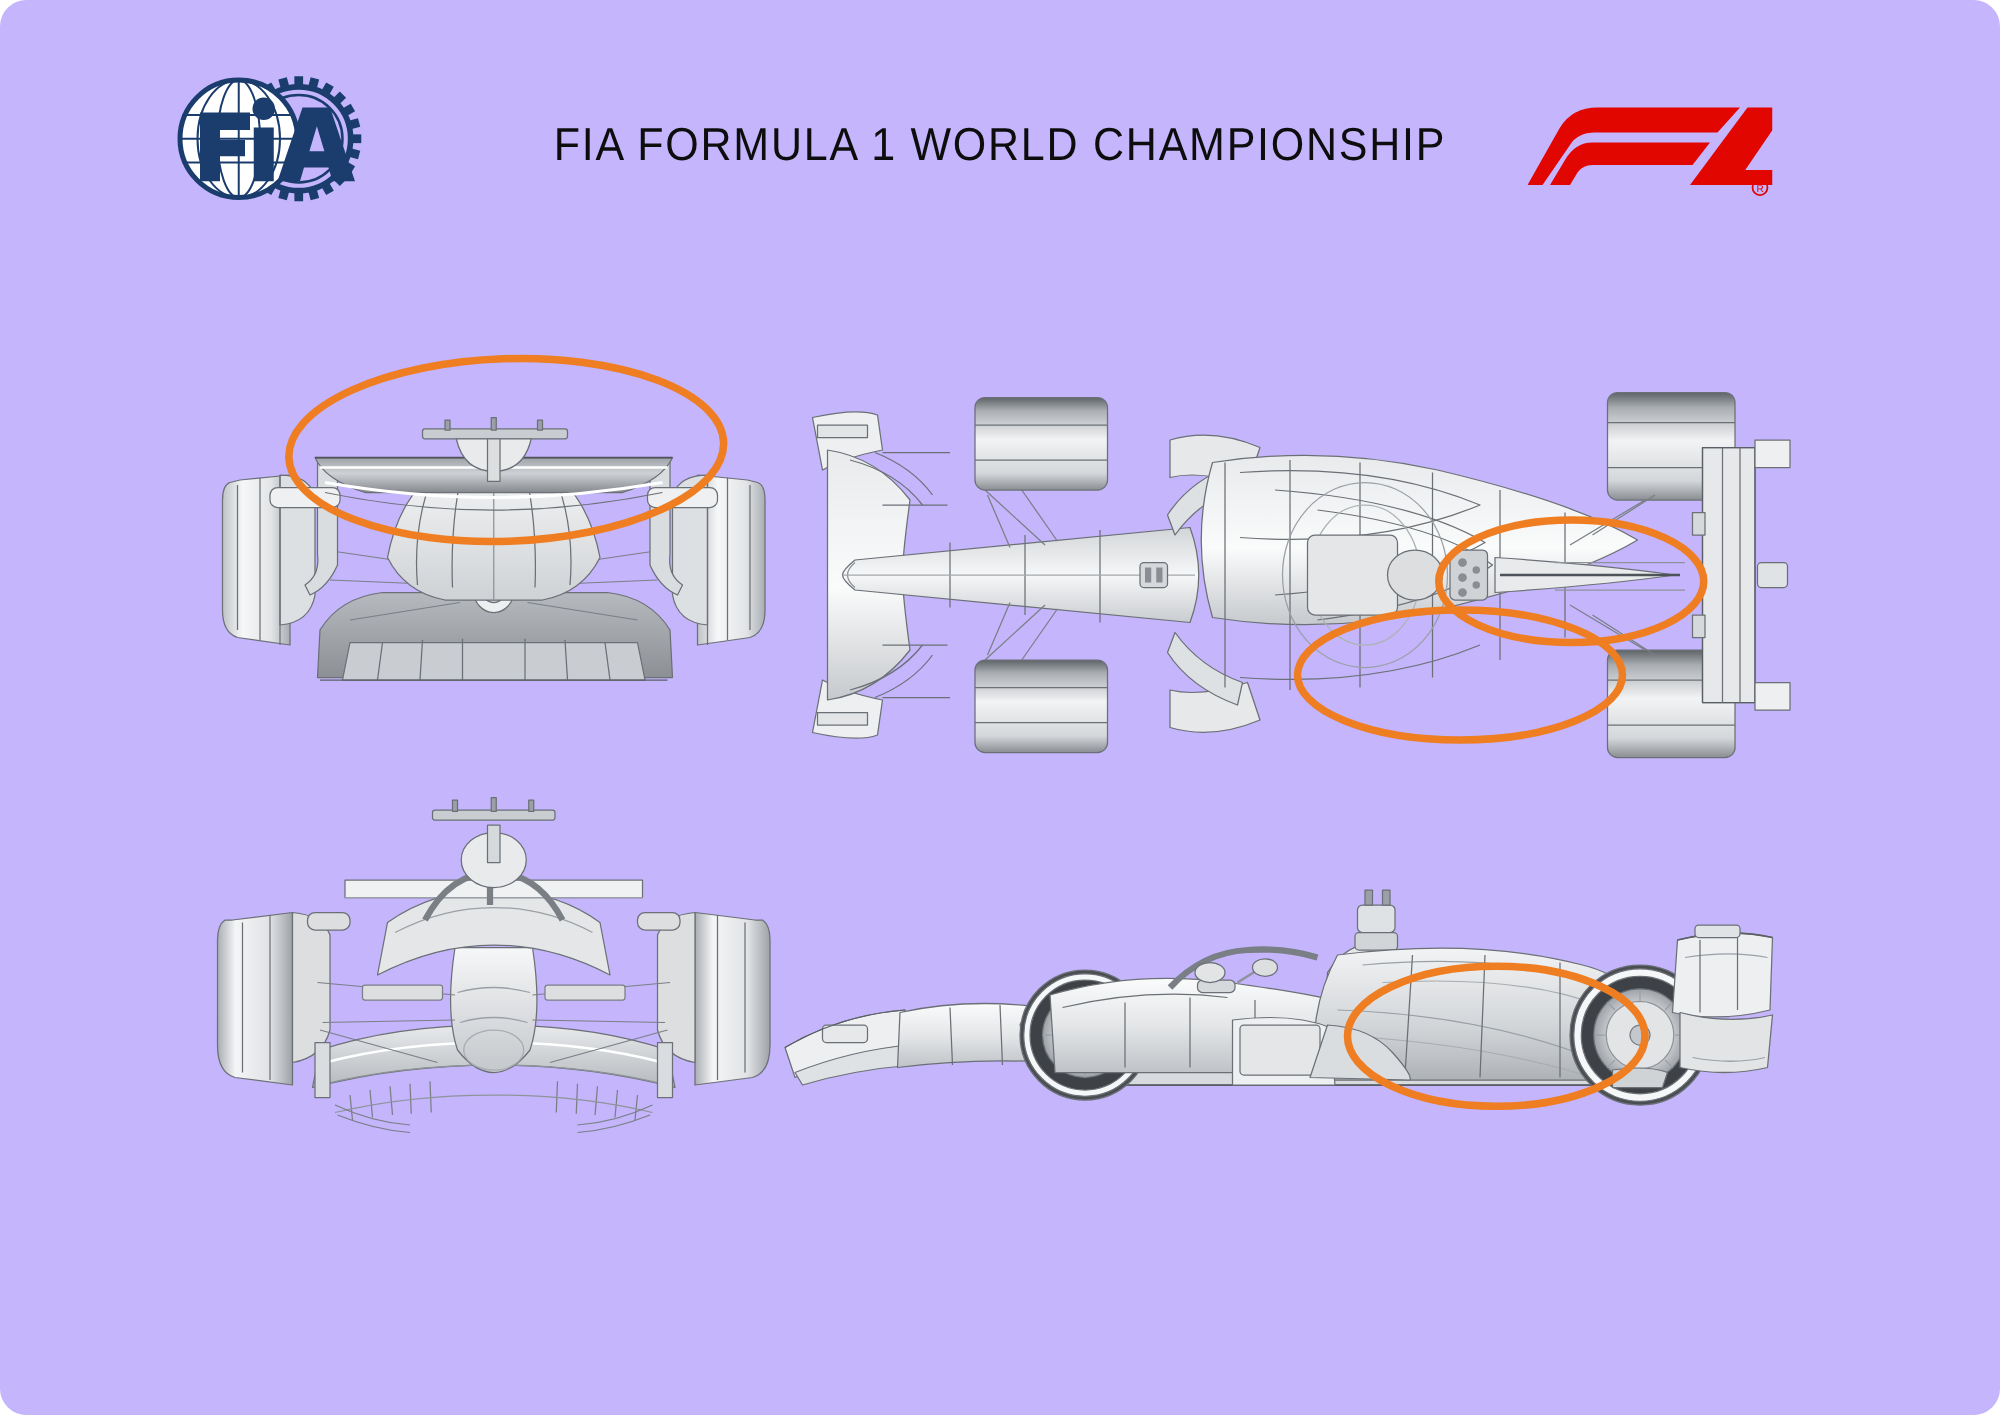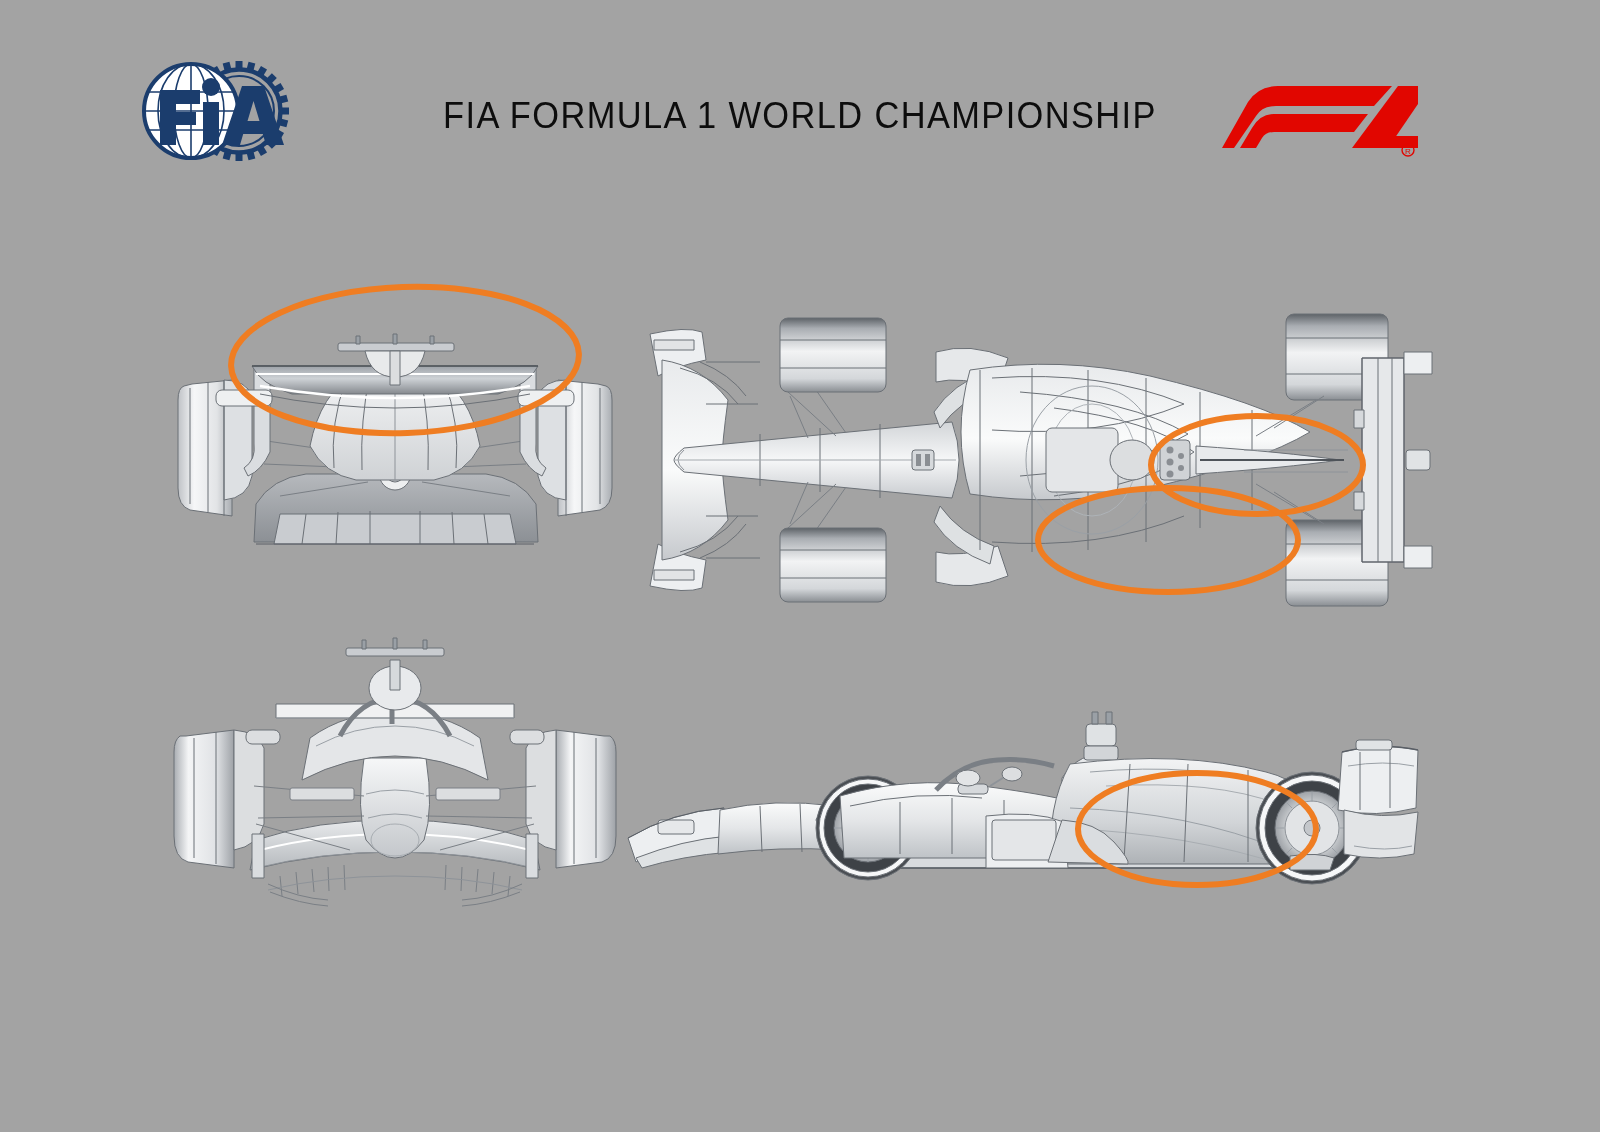--- a/index.html
+++ b/index.html
@@ -12,21 +12,22 @@
     width: 1600px;
     height: 1132px;
     font-family: "Liberation Sans", sans-serif;
     overflow: hidden;
     position: relative;
   }
   .page {
     position: relative;
     width: 1600px;
     height: 1132px;
-    background: #a3a3a3;
+    background: #c4b5fd;
+    border-radius: 21px;
   }
 
   
   .header {
     position: absolute;
     left: 0;
     top: 0;
     width: 1600px;
     height: 200px;
   }

